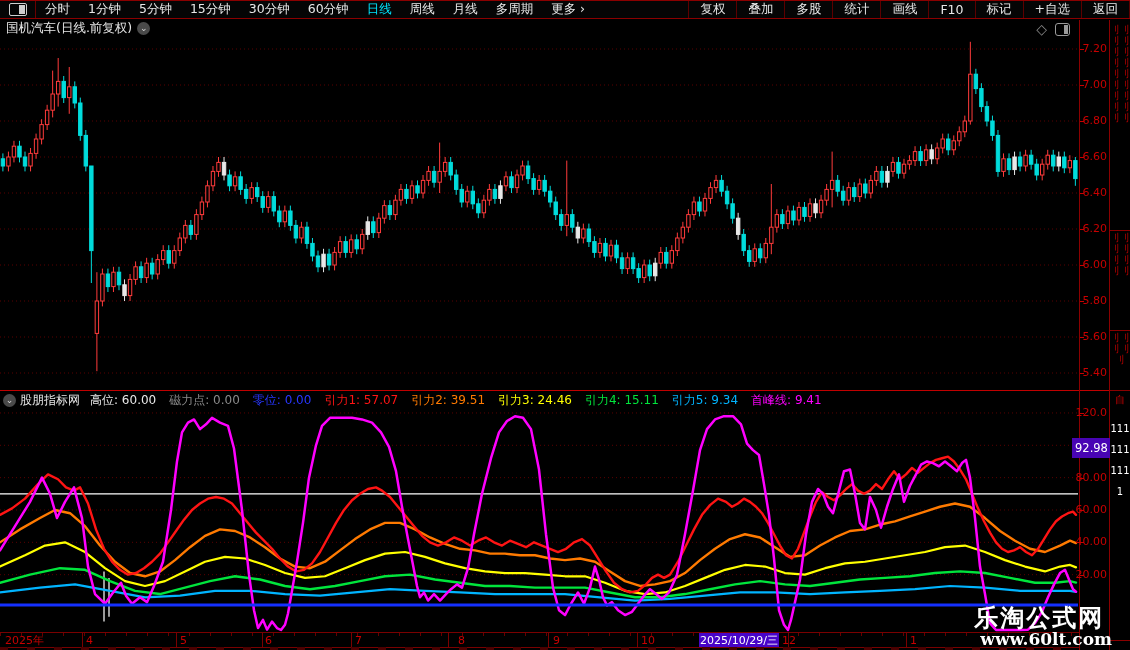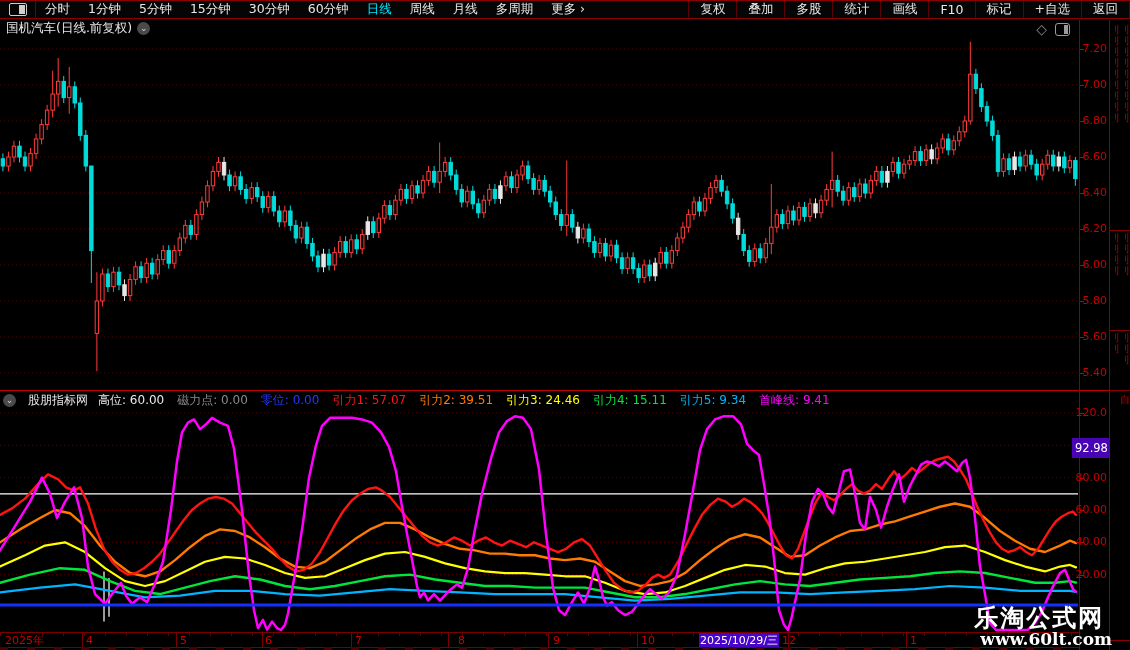--- a/index.html
+++ b/index.html
@@ -30,42 +30,42 @@
   #pane-icon{width:13px;height:11px;border:1.5px solid #9a9a9a;border-radius:3px;position:relative;}
   #pane-icon::after{content:"";position:absolute;right:1px;top:1px;bottom:1px;width:4px;background:#9a9a9a;}
   
   #candle-svg{position:absolute;left:0;top:38px;}
   #ind-svg{position:absolute;left:0;top:408px;}
   #divider1{position:absolute;left:0;top:390px;width:1109px;height:1px;background:#c00000;}
   
   #ind-header{position:absolute;left:0;top:392px;width:1078px;height:16px;display:flex;align-items:center;
     font-size:12px;white-space:nowrap;}
   #ind-header .p{margin-right:13px;}
-  #ind-name{color:#e8e8e8;margin:0 10px 0 12px;}
+  #ind-name{color:#e8e8e8;margin:0 10px 0 4px;}
   
   #gutter{position:absolute;left:1080px;top:20px;width:29px;height:630px;}
   .plabel{position:absolute;right:2px;font-size:11px;color:#c80000;line-height:12px;}
   .ptick{position:absolute;left:0;width:4px;height:1px;background:#c80000;}
   #badge{position:absolute;left:-8px;top:418px;width:38px;height:20px;background:#4804b4;color:#fff;
     font-size:11.5px;display:flex;align-items:center;padding-left:3px;box-sizing:border-box;}
   .vline{position:absolute;top:20px;bottom:0;width:1px;background:#8b0000;}
   
   #dateaxis{position:absolute;left:0;top:632px;width:1079px;height:14px;border-top:1px solid #7a0000;
     border-bottom:1px solid #7a0000;box-sizing:content-box;background:#000;}
   #dateaxis .minor{position:absolute;left:0;top:0;width:1079px;height:3px;
     background:repeating-linear-gradient(90deg,#600 0 1px,transparent 1px 21px);}
   .dlabel{position:absolute;top:1px;font-size:11px;color:#c80000;line-height:13px;}
   .dsep{position:absolute;top:0;width:1px;height:14px;background:#7a0000;}
   #date-highlight{position:absolute;top:0;height:14px;background:#4804c8;color:#fff;font-size:11px;
     display:flex;align-items:center;justify-content:center;z-index:3;}
   #bottomcut{position:absolute;left:0;top:647px;width:1079px;height:3px;
     background:repeating-linear-gradient(90deg,#4a0000 0 8px,transparent 8px 27px);}
   
   #sidestrip{position:absolute;left:1110px;top:20px;width:20px;height:630px;background:#000;}
-  .strip-sec{position:absolute;left:0;width:20px;overflow:hidden;text-align:right;
+  .strip-sec{position:absolute;left:0;width:20px;overflow:hidden;text-align:center;
     word-break:break-all;font-size:10px;}
   .strip-div{position:absolute;left:0;width:20px;height:1px;background:#8b0000;}
   
   #watermark{position:absolute;right:18px;bottom:2px;z-index:40;text-align:left;color:#fff;}
   #wm1{font-size:24px;font-weight:bold;letter-spacing:2px;line-height:24px;}
   #wm2{font-family:"DejaVu Serif","Liberation Serif",serif;font-weight:bold;font-size:17px;line-height:18px;margin-left:6px;}
 </style>
 </head>
 <body>
 
@@ -609,20 +609,21 @@
       <div class="ptick" style="top: 522.32px;"></div>
       <div class="plabel" style="top: 548.66px;">20.00</div>
       <div class="ptick" style="top: 554.66px;"></div>
     </div>
 
   <div id="sidestrip">
       <div class="strip-sec" style="top: 4px; height: 206px; line-height: 11px; color: rgb(180, 0, 0);">刂刂刂刂刂刂刂刂刂刂刂刂刂刂刂刂刂刂</div>
       <div class="strip-sec" style="top: 212px; height: 96px; line-height: 11px; color: rgb(180, 0, 0);">刂刂刂刂刂刂刂刂</div>
       <div class="strip-sec" style="top: 312px; height: 56px; line-height: 11px; color: rgb(180, 0, 0);">刂刂刂刂刂</div>
       <div class="strip-sec" style="top: 374px; height: 20px; line-height: 12px; color: rgb(200, 0, 0);">自</div>
+      <div class="strip-sec" style="top: 398px; height: 210px; line-height: 21px; color: rgb(255, 255, 255);">1111111111</div>
       <div class="strip-div" style="top: 210px;"></div>
       <div class="strip-div" style="top: 310px;"></div>
       <div class="strip-div" style="top: 370px;"></div>
       <div class="strip-div" style="top: 620px;"></div>
     </div>
 
   <div id="watermark">
     <div id="wm1">乐淘公式网</div>
     <div id="wm2">www.60lt.com</div>
   </div>

